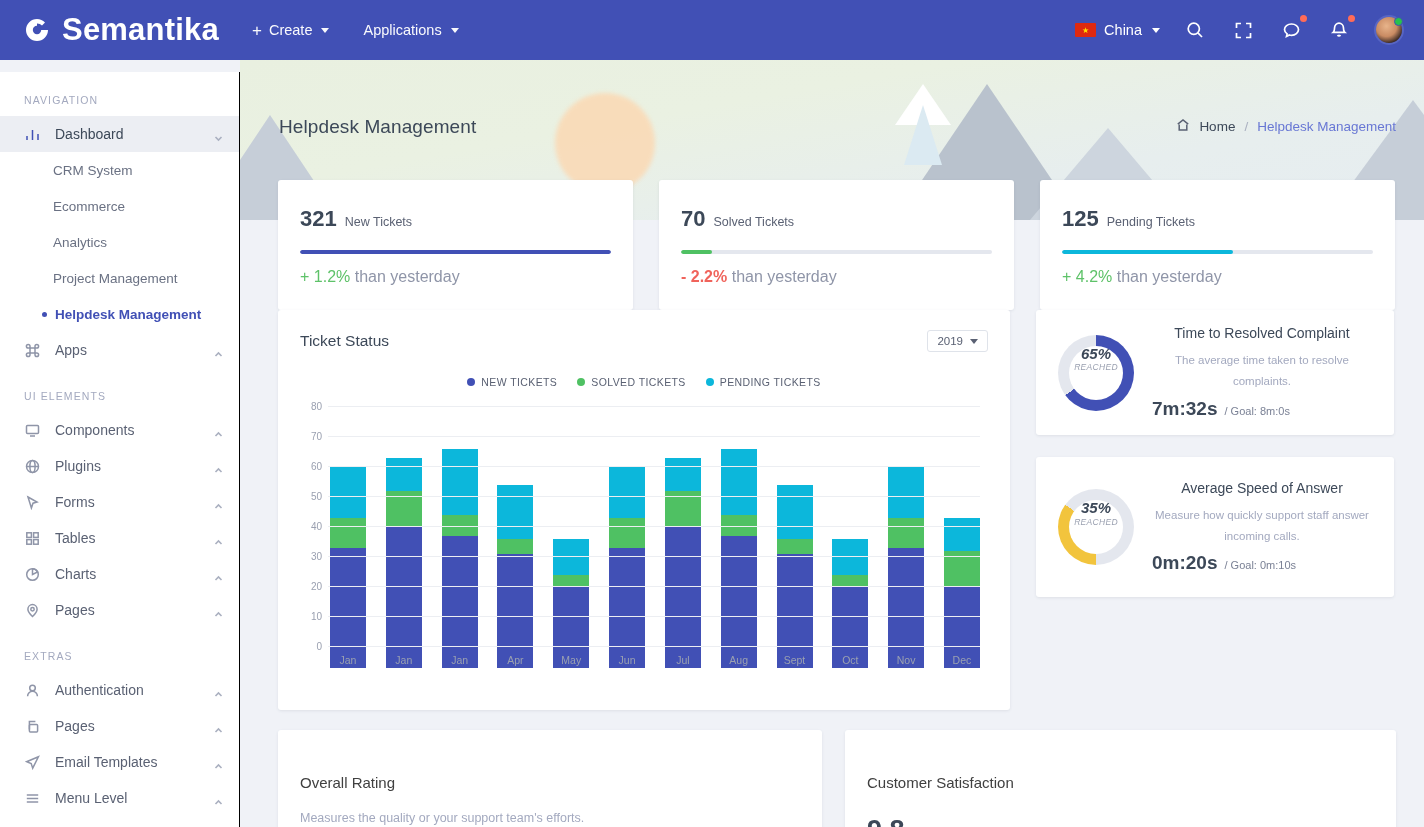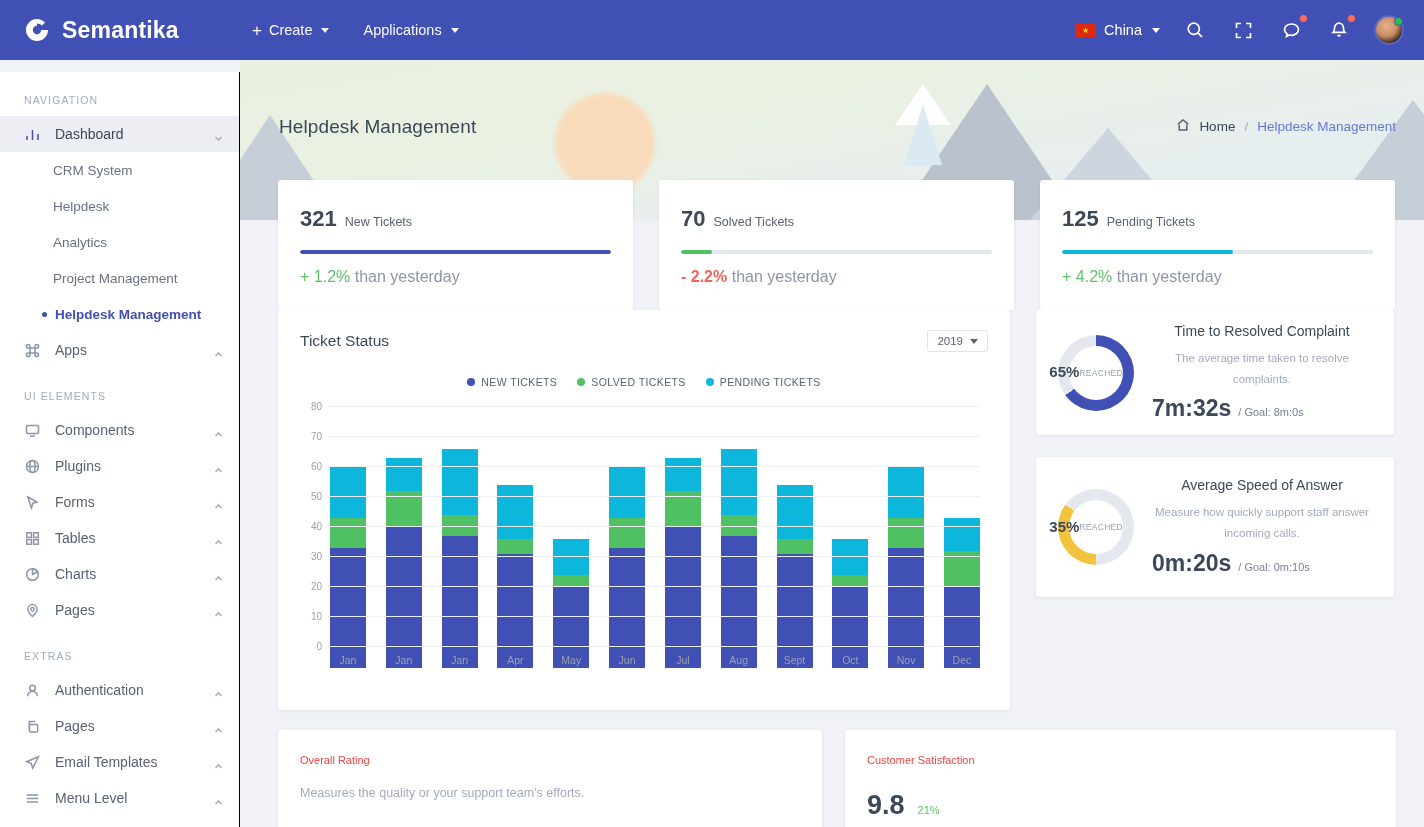--- a/index.html
+++ b/index.html
@@ -15,21 +15,21 @@
     position: absolute; top: 0; left: 0; width: 1424px; height: 60px;
     background: #4150b5; display: flex; align-items: center;
     z-index: 40;
   }
   .brand {
     width: 240px; height: 60px; display: flex; align-items: center;
     padding-left: 24px; gap: 12px;
   }
   .brand-mark { width: 26px; height: 26px; position: relative; flex: none; }
   .brand-name {
-    color: #fff; font-size: 23px; font-weight: bold; letter-spacing: .2px;
+    color: #fff; font-size: 31px; font-weight: bold; letter-spacing: .2px;
   }
   .nav-links { display: flex; align-items: center; gap: 34px; margin-left: 12px; }
   .nav-link {
     color: #fff; font-size: 14.5px; display: flex; align-items: center; gap: 7px;
     cursor: pointer; opacity: .97;
   }
   .plus-ico { font-size: 17px; line-height: 1; font-weight: 300; }
   .caret { width: 0; height: 0; border-left: 4px solid transparent;
            border-right: 4px solid transparent; border-top: 5px solid #fff;
            display:inline-block; margin-left: 2px; }
@@ -174,36 +174,36 @@
   }
   .x-lbl { width: 36px; text-align: center; font-size: 10.5px; color: #9aa0b0; }
 
   
   .kpi-card { position: absolute; left: 796px; width: 358px; padding: 20px 22px; display: flex; gap: 18px; }
   .kpi-1 { top: 90px; height: 125px; align-items: center; }
   .kpi-2 { top: 237px; height: 140px; align-items: center; }
   .donut { position: relative; width: 76px; height: 76px; flex: none; }
   .donut-hole {
     position: absolute; inset: 11px; background: #fff; border-radius: 50%;
-    display: flex; flex-direction: row; align-items: center; justify-content: flex-end;
+    display: flex; flex-direction: column; align-items: center; justify-content: flex-start; font-style: italic;
   }
   .donut-pct { font-size: 15px; font-weight: bold; color: #3c4858; line-height: 1.1; }
   .donut-sub { font-size: 8.5px; color: #9aa0b0; letter-spacing: .3px; }
   .kpi-body { flex: 1; text-align: center; }
   .kpi-title { font-size: 14px; color: #3c4858; margin-bottom: 9px; }
   .kpi-desc { font-size: 11.5px; color: #a3a9bf; line-height: 1.8; margin-bottom: 6px; }
   .kpi-val { display: flex; align-items: baseline; gap: 7px; }
-  .kpi-big { font-size: 23px; font-weight: bold; color: #3c4858; }
+  .kpi-big { font-size: 19px; font-weight: bold; color: #3c4858; }
   .kpi-goal { font-size: 11px; color: #7a8195; }
 
   
   .bot-card { position: absolute; top: 510px; padding: 24px 22px; }
   .bot-left { left: 38px; width: 544px; height: 140px; }
   .bot-right { left: 605px; width: 551px; height: 140px; }
-  .bot-title { font-size: 11px; color: #ef4444; }
+  .bot-title { font-size: 15px; color: #404040; margin-top: 20px; }
   .bot-desc { font-size: 12.5px; color: #a3a9bf; margin-top: 20px; }
   .rating-row { display: flex; align-items: baseline; gap: 13px; margin-top: 24px; }
   .rating-num { font-size: 27px; font-weight: bold; color: #3c4858; }
   .rating-pct { font-size: 11px; color: #5ec269; }
 </style>
 </head>
 <body>
 
 <div class="topbar">
   <div class="brand">
@@ -291,21 +291,21 @@
       <svg width="9" height="9" viewBox="0 0 9 9">
           <polyline points="1.5,3 4.5,6 7.5,3"></polyline>
         </svg>
     </span>
   </div>
 
   <div class="sub-item">
     <span>CRM System</span>
   </div>
   <div class="sub-item">
-    <span>Helpdesk</span>
+    <span>Ecommerce</span>
   </div>
   <div class="sub-item">
     <span>Analytics</span>
   </div>
   <div class="sub-item">
     <span>Project Management</span>
   </div>
   <div class="sub-item current">
     <span class="bullet"></span>
     <span>Helpdesk Management</span>

